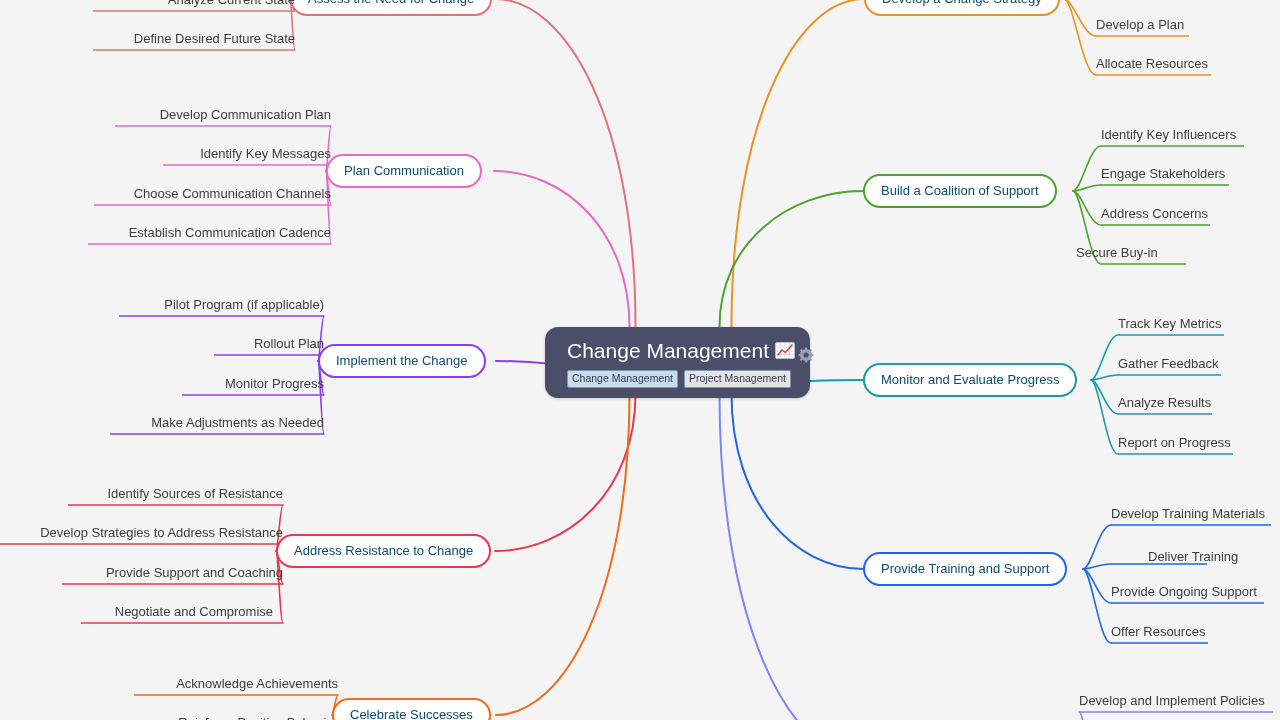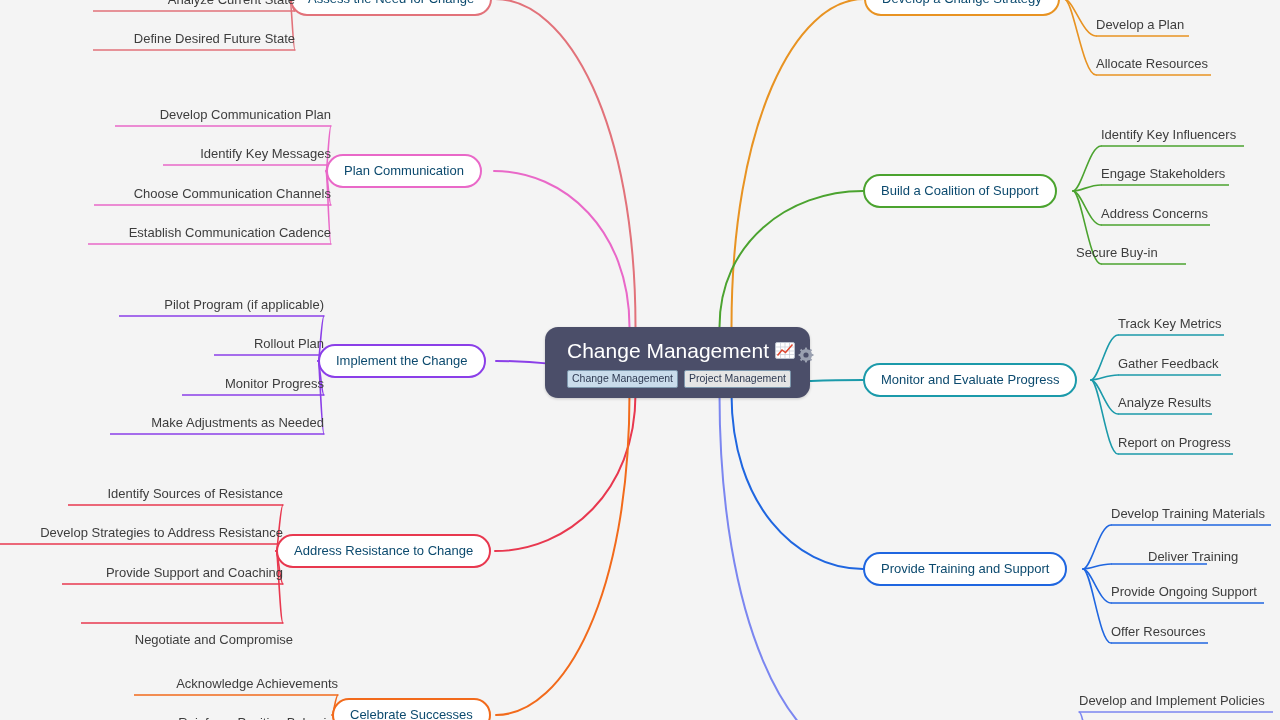--- a/index.html
+++ b/index.html
@@ -336,21 +336,21 @@
       <div class="leaf left" style="left: 88px; top: 224px; width: 243px; border-bottom-color: transparent;"><span>Establish Communication Cadence</span></div>
       <div class="branch" style="left: 318px; top: 344px; border-color: rgb(139, 63, 232);"><span>Implement the Change</span></div>
       <div class="leaf left" style="left: 119px; top: 296px; width: 205px; border-bottom-color: transparent;"><span>Pilot Program (if applicable)</span></div>
       <div class="leaf left" style="left: 214px; top: 335px; width: 110px; border-bottom-color: transparent;"><span>Rollout Plan</span></div>
       <div class="leaf left" style="left: 182px; top: 375px; width: 142px; border-bottom-color: transparent;"><span>Monitor Progress</span></div>
       <div class="leaf left" style="left: 110px; top: 414px; width: 214px; border-bottom-color: transparent;"><span>Make Adjustments as Needed</span></div>
       <div class="branch" style="left: 276px; top: 534px; border-color: rgb(232, 56, 79);"><span>Address Resistance to Change</span></div>
       <div class="leaf left" style="left: 68px; top: 485px; width: 215px; border-bottom-color: transparent;"><span>Identify Sources of Resistance</span></div>
       <div class="leaf left" style="left: -6px; top: 524px; width: 289px; border-bottom-color: transparent;"><span>Develop Strategies to Address Resistance</span></div>
       <div class="leaf left" style="left: 62px; top: 564px; width: 221px; border-bottom-color: transparent;"><span>Provide Support and Coaching</span></div>
-      <div class="leaf left" style="left: 91px; top: 603px; width: 202px; border-bottom-color: transparent; margin-top: 28px;"><span>Negotiate and Compromise</span></div>
+      <div class="leaf left" style="left: 71px; top: 603px; width: 202px; border-bottom-color: transparent;"><span>Negotiate and Compromise</span></div>
       <div class="branch" style="left: 332px; top: 698px; border-color: rgb(242, 106, 27);"><span>Celebrate Successes</span></div>
       <div class="leaf left" style="left: 134px; top: 675px; width: 204px; border-bottom-color: transparent;"><span>Acknowledge Achievements</span></div>
       <div class="leaf left" style="left: 134px; top: 714px; width: 204px; border-bottom-color: transparent;"><span>Reinforce Positive Behavior</span></div>
       <div class="branch" style="left: 864px; top: -18px; border-color: rgb(232, 147, 34);"><span>Develop a Change Strategy</span></div>
       <div class="leaf right" style="left: 1096px; top: 16px; width: 93px; border-bottom-color: transparent;"><span>Develop a Plan</span></div>
       <div class="leaf right" style="left: 1096px; top: 55px; width: 115px; border-bottom-color: transparent;"><span>Allocate Resources</span></div>
       <div class="branch" style="left: 863px; top: 174px; border-color: rgb(75, 163, 47);"><span>Build a Coalition of Support</span></div>
       <div class="leaf right" style="left: 1101px; top: 126px; width: 143px; border-bottom-color: transparent;"><span>Identify Key Influencers</span></div>
       <div class="leaf right" style="left: 1101px; top: 165px; width: 128px; border-bottom-color: transparent;"><span>Engage Stakeholders</span></div>
       <div class="leaf right" style="left: 1101px; top: 205px; width: 109px; border-bottom-color: transparent;"><span>Address Concerns</span></div>

